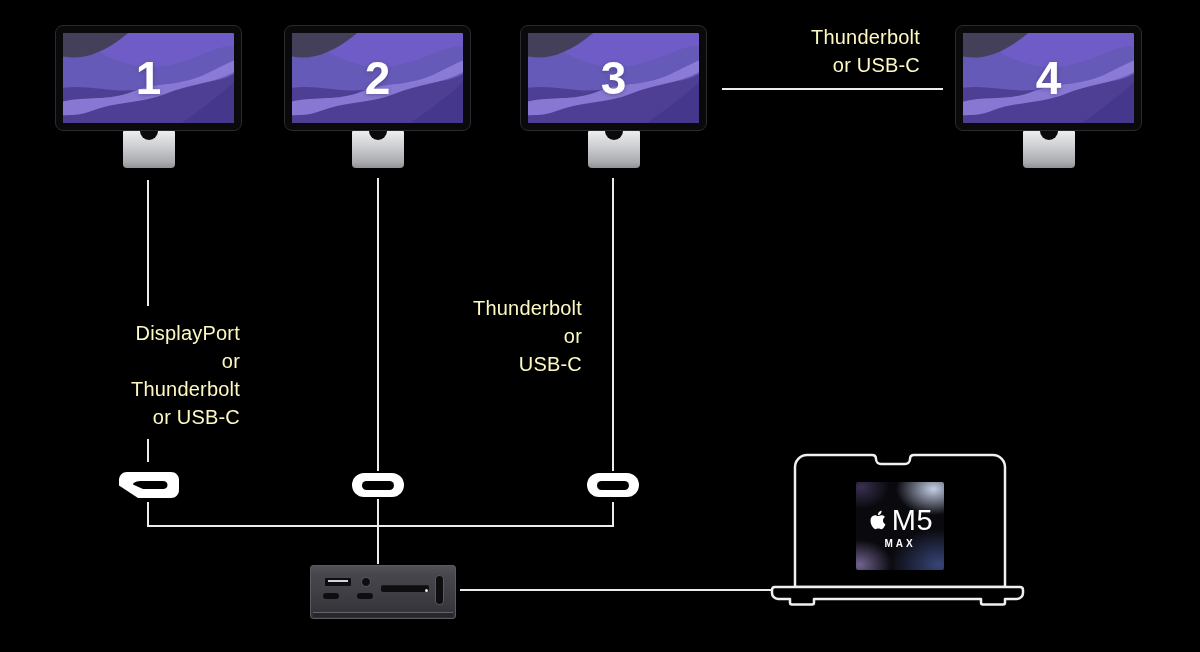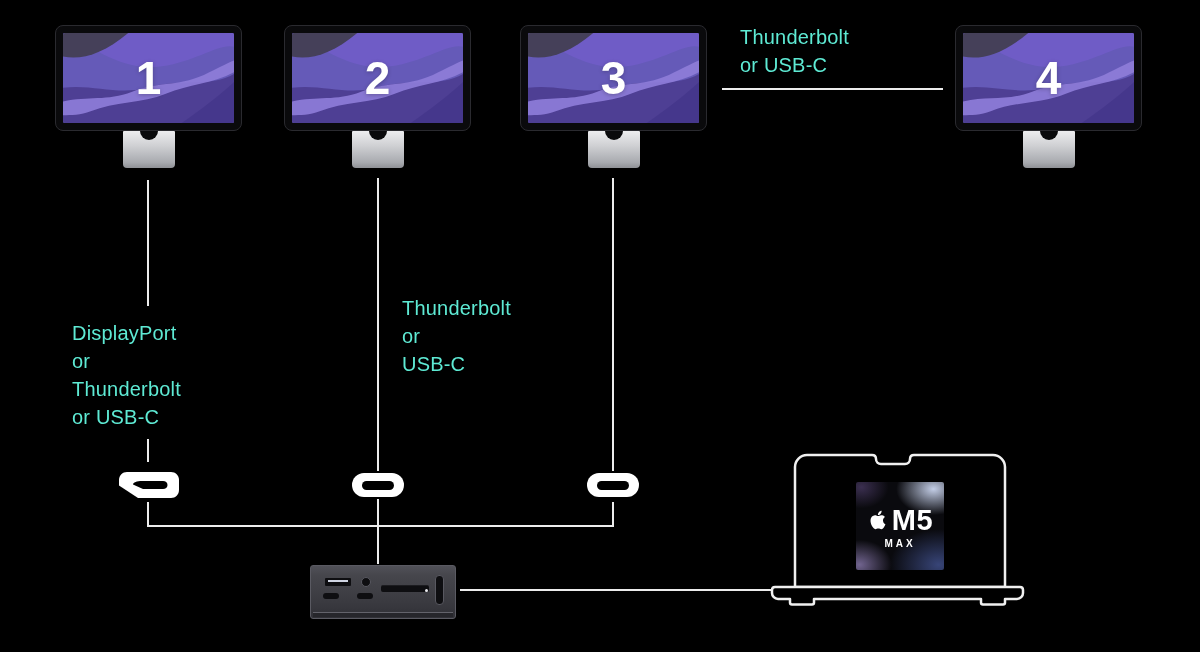--- a/index.html
+++ b/index.html
@@ -17,22 +17,22 @@
   .stand{position:relative;width:52px;height:37px;margin:0 auto;
     background:linear-gradient(180deg,#ededef 0%,#cfd0d3 40%,#a8aaaf 85%,#8f9196 100%);
     border-radius:1px 1px 4px 4px;}
   .stand-notch{position:absolute;top:0;left:50%;transform:translateX(-50%);
     width:18px;height:9px;background:#0a0a0c;border-radius:0 0 9px 9px;}
 
   
   .line{position:absolute;background:#ececec;}
 
   
-  .conn-label{position:absolute;color:#5eead4;font-size:20px;line-height:28px;
-    text-align:left;white-space:pre-line;letter-spacing:.2px;}
+  .conn-label{position:absolute;color:#fef9c3;font-size:20px;line-height:28px;
+    text-align:right;white-space:pre-line;letter-spacing:.2px;}
 
   
   .dp-icon{position:absolute;width:62px;height:28px;}
   .usbc-icon{position:absolute;width:52px;height:24px;background:#fff;border-radius:12px;
     display:flex;align-items:center;justify-content:center;}
   .usbc-slot{width:32px;height:9px;background:#000;border-radius:5px;}
 
   
   .dock{position:absolute;left:310px;top:565px;width:146px;height:54px;box-sizing:border-box;
     background:linear-gradient(180deg,#515158 0%,#46464c 18%,#3a3a40 70%,#303036 100%);
@@ -53,21 +53,21 @@
   .macbook{position:absolute;left:765px;top:448px;width:265px;height:164px;}
   .chip{position:absolute;left:856px;top:482px;width:88px;height:88px;border-radius:2px;
     background:
       radial-gradient(60px 42px at 88% 8%, rgba(205,216,242,.95), rgba(205,216,242,0) 62%),
       radial-gradient(52px 40px at 4% 94%, rgba(168,148,212,.65), rgba(168,148,212,0) 62%),
       radial-gradient(74px 54px at 94% 94%, rgba(86,108,190,.6), rgba(86,108,190,0) 66%),
       radial-gradient(44px 34px at 6% 6%, rgba(118,92,160,.45), rgba(118,92,160,0) 62%),
       #0a0a0e;
     display:flex;flex-direction:column;align-items:center;justify-content:center;color:#fff;}
   .chip-row{display:flex;align-items:center;gap:3px;}
-  .chip-name{font-size:29px;font-weight:700;letter-spacing:.5px;}
+  .chip-name{font-size:29px;font-weight:400;letter-spacing:.5px;}
   .chip-variant{font-size:10px;font-weight:600;letter-spacing:3px;margin-top:1px;}
 </style>
 </head>
 <body>
 
 <div class="stage">
 
   <div class="monitor" style="left:55px;top:25px;">
     <div class="screen">
       <div class="wallpaper">
@@ -148,21 +148,21 @@
   <div class="line" style="left:147px;top:439px;width:2px;height:23px;"></div>
   <div class="line" style="left:147px;top:502px;width:2px;height:25px;"></div>
   <div class="line" style="left:377px;top:178px;width:2px;height:293px;"></div>
   <div class="line" style="left:377px;top:499px;width:2px;height:65px;"></div>
   <div class="line" style="left:612px;top:178px;width:2px;height:293px;"></div>
   <div class="line" style="left:612px;top:502px;width:2px;height:25px;"></div>
   <div class="line" style="left:147px;top:525px;width:467px;height:2px;"></div>
   <div class="line" style="left:722px;top:88px;width:221px;height:2px;"></div>
   <div class="line" style="left:460px;top:589px;width:314px;height:2px;"></div>
 
-  <div class="conn-label" style="left:72px;top:319px;width:180px;">DisplayPort
+  <div class="conn-label" style="left:60px;top:319px;width:180px;">DisplayPort
 or
 Thunderbolt
 or USB-C</div>
   <div class="conn-label" style="left:402px;top:294px;width:180px;">Thunderbolt
 or
 USB-C</div>
   <div class="conn-label" style="left:740px;top:23px;width:180px;">Thunderbolt
 or USB-C</div>
 
   <div class="dp-icon" style="left:118px;top:471px;">

